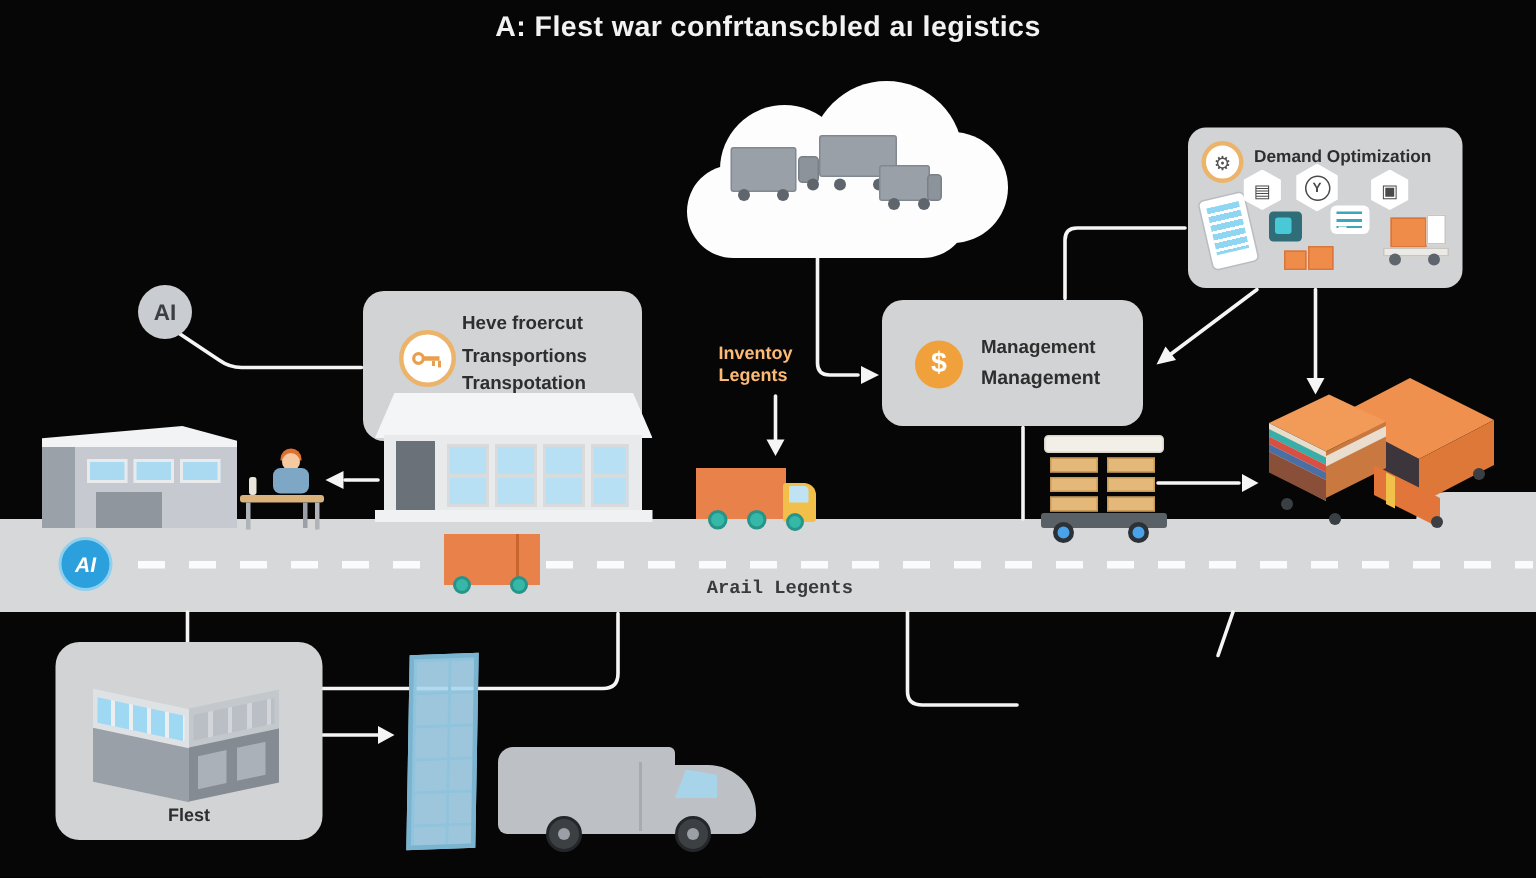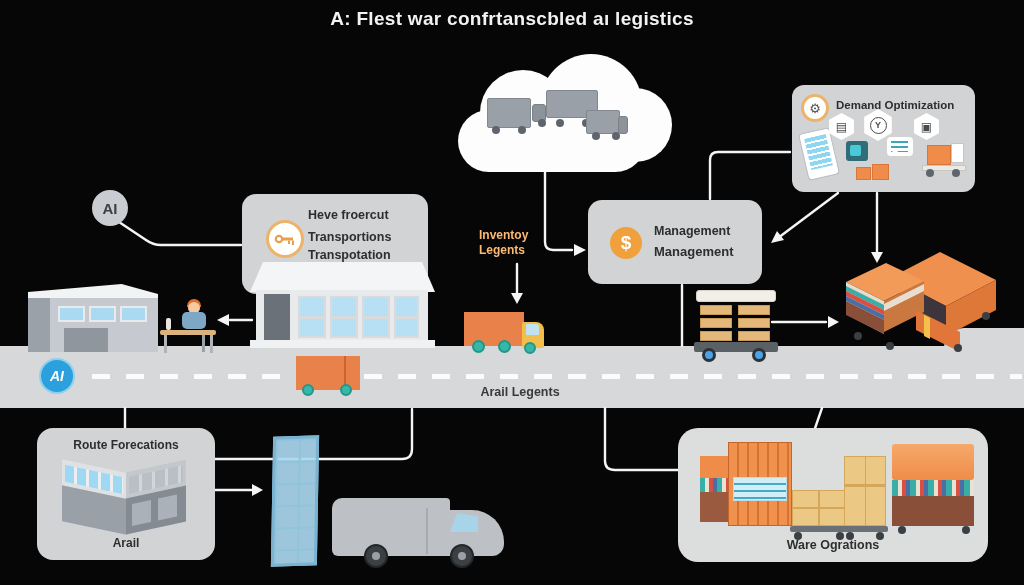--- a/index.html
+++ b/index.html
@@ -116,21 +116,21 @@
   
   .road { position:absolute; left:0; top:346px; width:1024px; height:62px; background:#d7d8d9; z-index:1; }
   .road-ext { position:absolute; left:944px; top:328px; width:80px; height:20px; background:#d7d8d9;
               border-top-left-radius:20px; z-index:1; }
   .dashes { position:absolute; left:92px; top:374px; width:930px; height:5px; z-index:1;
             background:repeating-linear-gradient(90deg,#fbfbfb 0 18px,rgba(0,0,0,0) 18px 34px); }
   .road-logo { position:absolute; left:39px; top:358px; width:36px; height:36px; border-radius:50%;
                background:#2ba0dc; border:2px solid #8fd0ef; color:#fff; font-size:14px; font-weight:700;
                font-style:italic; display:flex; align-items:center; justify-content:center; z-index:2; }
   .road-label { position:absolute; left:450px; top:385px; width:140px; text-align:center;
-                color:#3a3a3a; font-size:12.5px; font-weight:700; z-index:2; }
+                color:#3a3a3a; font-size:12.5px; font-weight:700; z-index:2;font-family:Liberation Mono, monospace; }
 
   
   .wheel { position:absolute; border-radius:50%; background:#35b8a8; border:2px solid #27948a; }
   .rcontainer { position:absolute; left:296px; top:356px; width:64px; height:46px; z-index:3; }
   .rcontainer .bodyp { position:absolute; left:0; top:0; width:64px; height:34px; background:#e8824a; }
   .rcontainer .seam { position:absolute; left:48px; top:0; width:2px; height:34px; background:#c9662f; }
   .ctrk { position:absolute; left:464px; top:308px; width:84px; height:46px; z-index:3; }
   .ctrk .cargo { position:absolute; left:0; top:4px; width:60px; height:34px; background:#e8824a; }
   .ctrk .cab { position:absolute; left:58px; top:14px; width:22px; height:26px; background:#f2bf4a; border-radius:2px 8px 2px 2px; }
   .ctrk .cwin { position:absolute; left:62px; top:16px; width:13px; height:11px; background:#bfe3f2; border-radius:1px 3px 1px 1px; }
@@ -395,65 +395,42 @@
       <polygon points="88,66 132,88 132,108 88,86" fill="#e2763a"></polygon>
       <polygon points="96,71 102,74 102,95 96,92" fill="#f2c14a"></polygon>
       <circle cx="30" cy="92" r="4" fill="#3a3f44"></circle>
         <circle cx="62" cy="102" r="4" fill="#3a3f44"></circle>
       <circle cx="130" cy="104" r="4" fill="#3a3f44"></circle>
         <circle cx="158" cy="72" r="4" fill="#3a3f44"></circle>
     </svg>
   </div>
 
   <div class="panel route">
-    <div class="p-title">Route Forecations</div>
     <div class="rwingL">
       <div class="wins"></div>
       <div class="low"></div>
     </div>
     <div class="rwingR">
       <div class="wins"></div>
       <div class="low">
           <i style="left:6px;"></i>
           <i style="left:32px;"></i>
         </div>
     </div>
-    <div class="caption">Arail</div>
+    <div class="caption">Flest</div>
   </div>
 
   <div class="gpanel"></div>
   <div class="van">
     <div class="rear"></div>
     <div class="front"></div>
     <div class="wshield"></div>
     <div class="doorline"></div>
     <div class="vw" style="left:32px;">
         <i></i>
       </div>
     <div class="vw" style="left:118px;">
         <i></i>
       </div>
   </div>
 
-  <div class="panel wareops">
-    <div class="wo-aTop"></div>
-    <div class="wo-aStripe"></div>
-    <div class="wo-aBase"></div>
-    <div class="wo-crate">
-        <div class="label"></div>
-      </div>
-    <div class="wo-boxlow"></div>
-    <div class="wo-boxtall"></div>
-    <div class="wo-dolly" style="left:112px;top:98px;width:58px;"></div>
-    <div class="wo-dw" style="left:116px;top:104px;"></div>
-    <div class="wo-dw" style="left:158px;top:104px;"></div>
-    <div class="wo-dolly" style="left:164px;top:98px;width:46px;"></div>
-    <div class="wo-dw" style="left:168px;top:104px;"></div>
-    <div class="wo-dw" style="left:198px;top:104px;"></div>
-    <div class="wo-rTop"></div>
-    <div class="wo-rStripe"></div>
-    <div class="wo-rBase"></div>
-    <div class="wo-dw" style="left:220px;top:98px;"></div>
-    <div class="wo-dw" style="left:284px;top:98px;"></div>
-    <div class="caption">Ware Ogrations</div>
-  </div>
 
 </div>
 
 </body></html>

